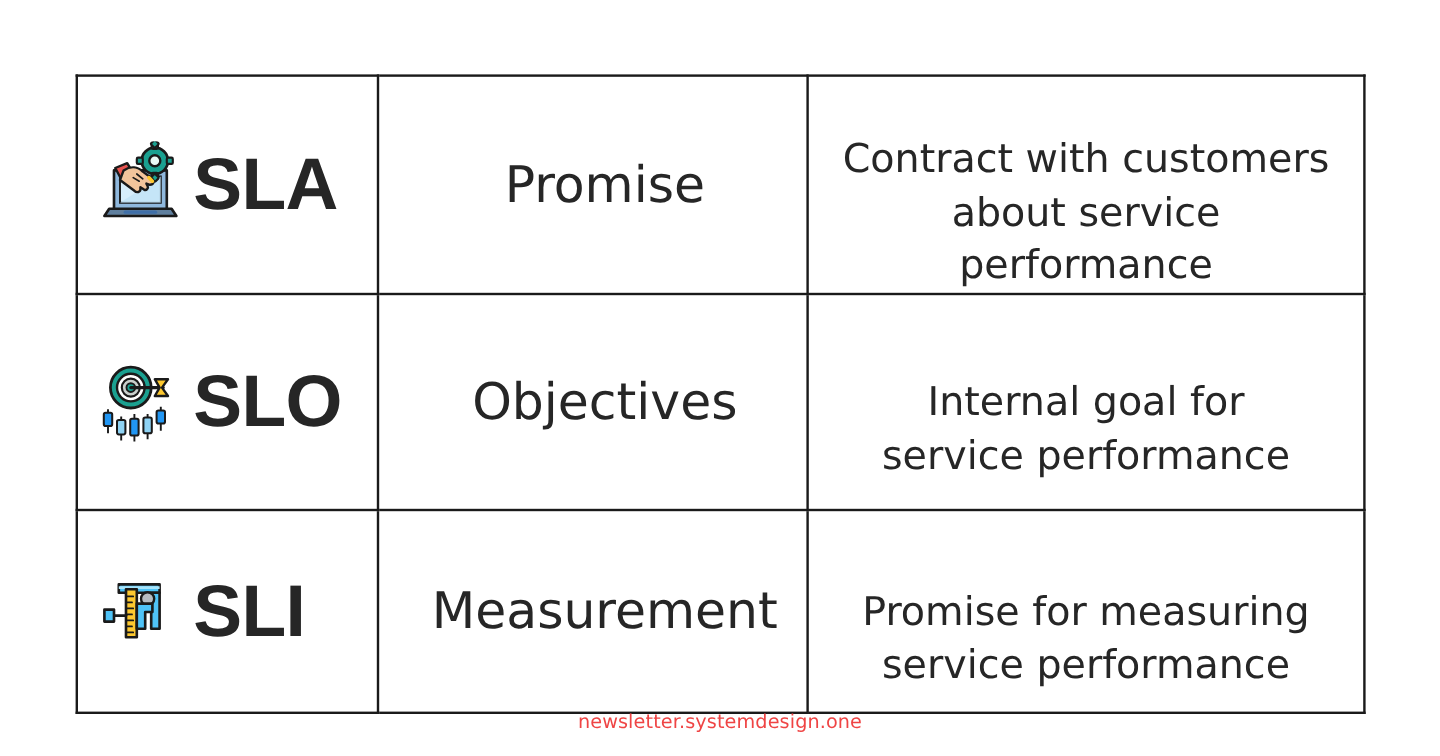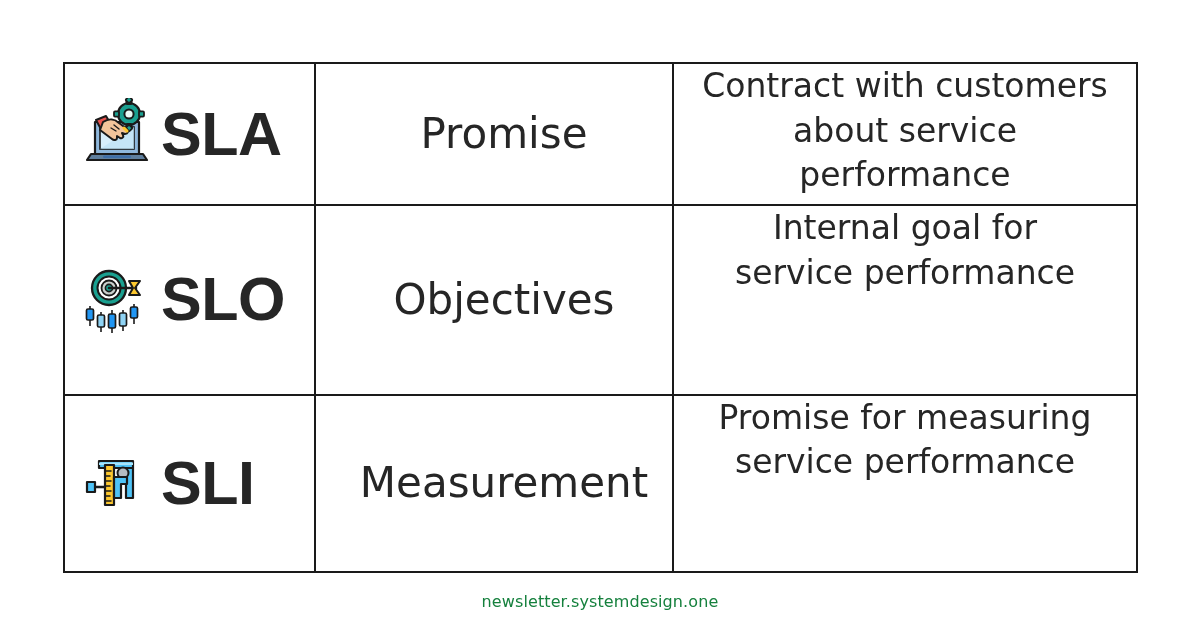--- a/index.html
+++ b/index.html
@@ -87,23 +87,25 @@
     font-size: 42px;
     color: #262626;
     line-height: 1.1;
     text-align: center;
     white-space: nowrap;
   }
 
   
   .desc-cell-inner {
     display: flex;
+    align-items: center;
     justify-content: center;
     height: 100%;
     padding: 0 12px;
+    margin-top: 46px;
   }
   .desc-text {
     font-family: "DejaVu Sans", sans-serif;
     font-weight: 400;
     font-size: 33px;
     color: #262626;
     line-height: 1.35;
     text-align: center;
     white-space: pre-line;
   }
@@ -112,21 +114,21 @@
   .footer {
     position: absolute;
     left: 0;
     top: 592px;
     width: 1200px;
     text-align: center;
   }
   .footer-text {
     font-family: "DejaVu Sans", sans-serif;
     font-size: 16px;
-    color: #15803d;
+    color: #ef4444;
     letter-spacing: 0.1px;
   }
 </style>
 </head>
 <body>
 
 <div class="page">
 
   <table class="comparison-table">
     <colgroup>

